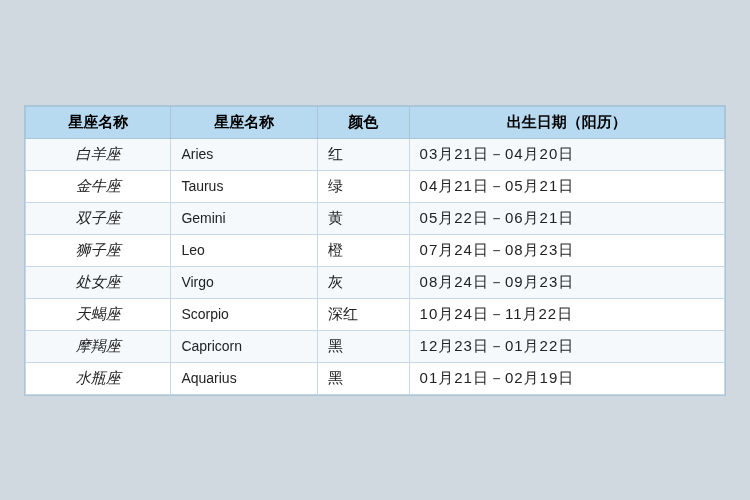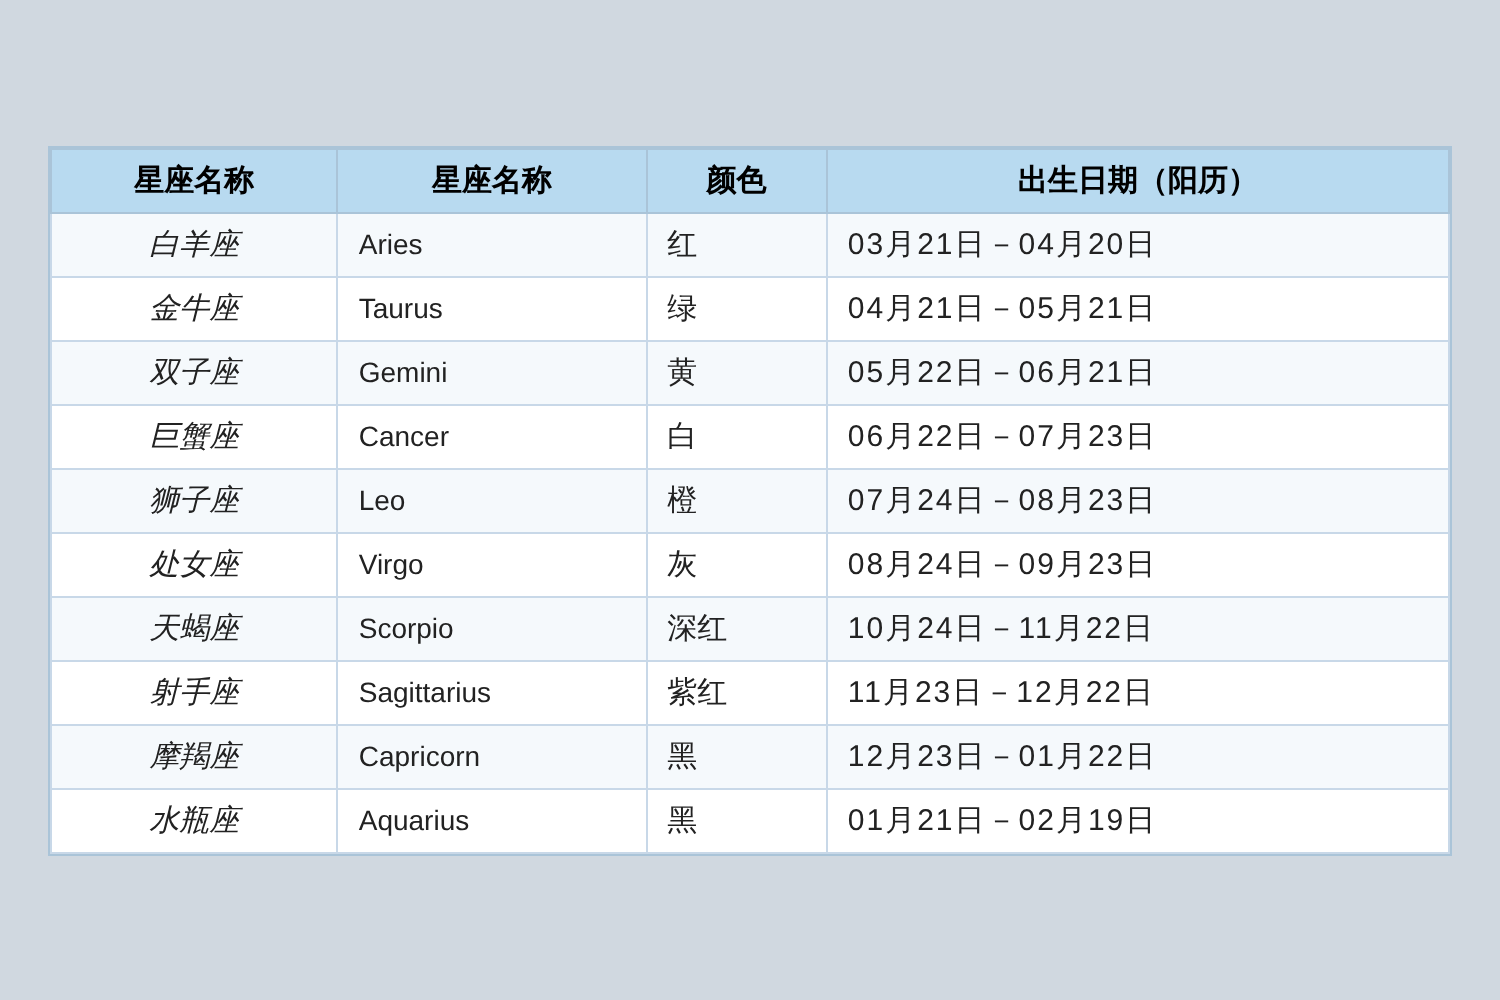--- a/index.html
+++ b/index.html
@@ -79,50 +79,38 @@
           <td>绿</td>
           <td>04月21日－05月21日</td>
         </tr>
         <tr>
           <td>双子座</td>
           <td>Gemini</td>
           <td>黄</td>
           <td>05月22日－06月21日</td>
         </tr>
         <tr>
-          <td>巨蟹座</td>
-          <td>Cancer</td>
-          <td>白</td>
-          <td>06月22日－07月23日</td>
-        </tr>
-        <tr>
           <td>狮子座</td>
           <td>Leo</td>
           <td>橙</td>
           <td>07月24日－08月23日</td>
         </tr>
         <tr>
           <td>处女座</td>
           <td>Virgo</td>
           <td>灰</td>
           <td>08月24日－09月23日</td>
         </tr>
         <tr>
           <td>天蝎座</td>
           <td>Scorpio</td>
           <td>深红</td>
           <td>10月24日－11月22日</td>
         </tr>
         <tr>
-          <td>射手座</td>
-          <td>Sagittarius</td>
-          <td>紫红</td>
-          <td>11月23日－12月22日</td>
-        </tr>
-        <tr>
           <td>摩羯座</td>
           <td>Capricorn</td>
           <td>黑</td>
           <td>12月23日－01月22日</td>
         </tr>
         <tr>
           <td>水瓶座</td>
           <td>Aquarius</td>
           <td>黑</td>
           <td>01月21日－02月19日</td>

